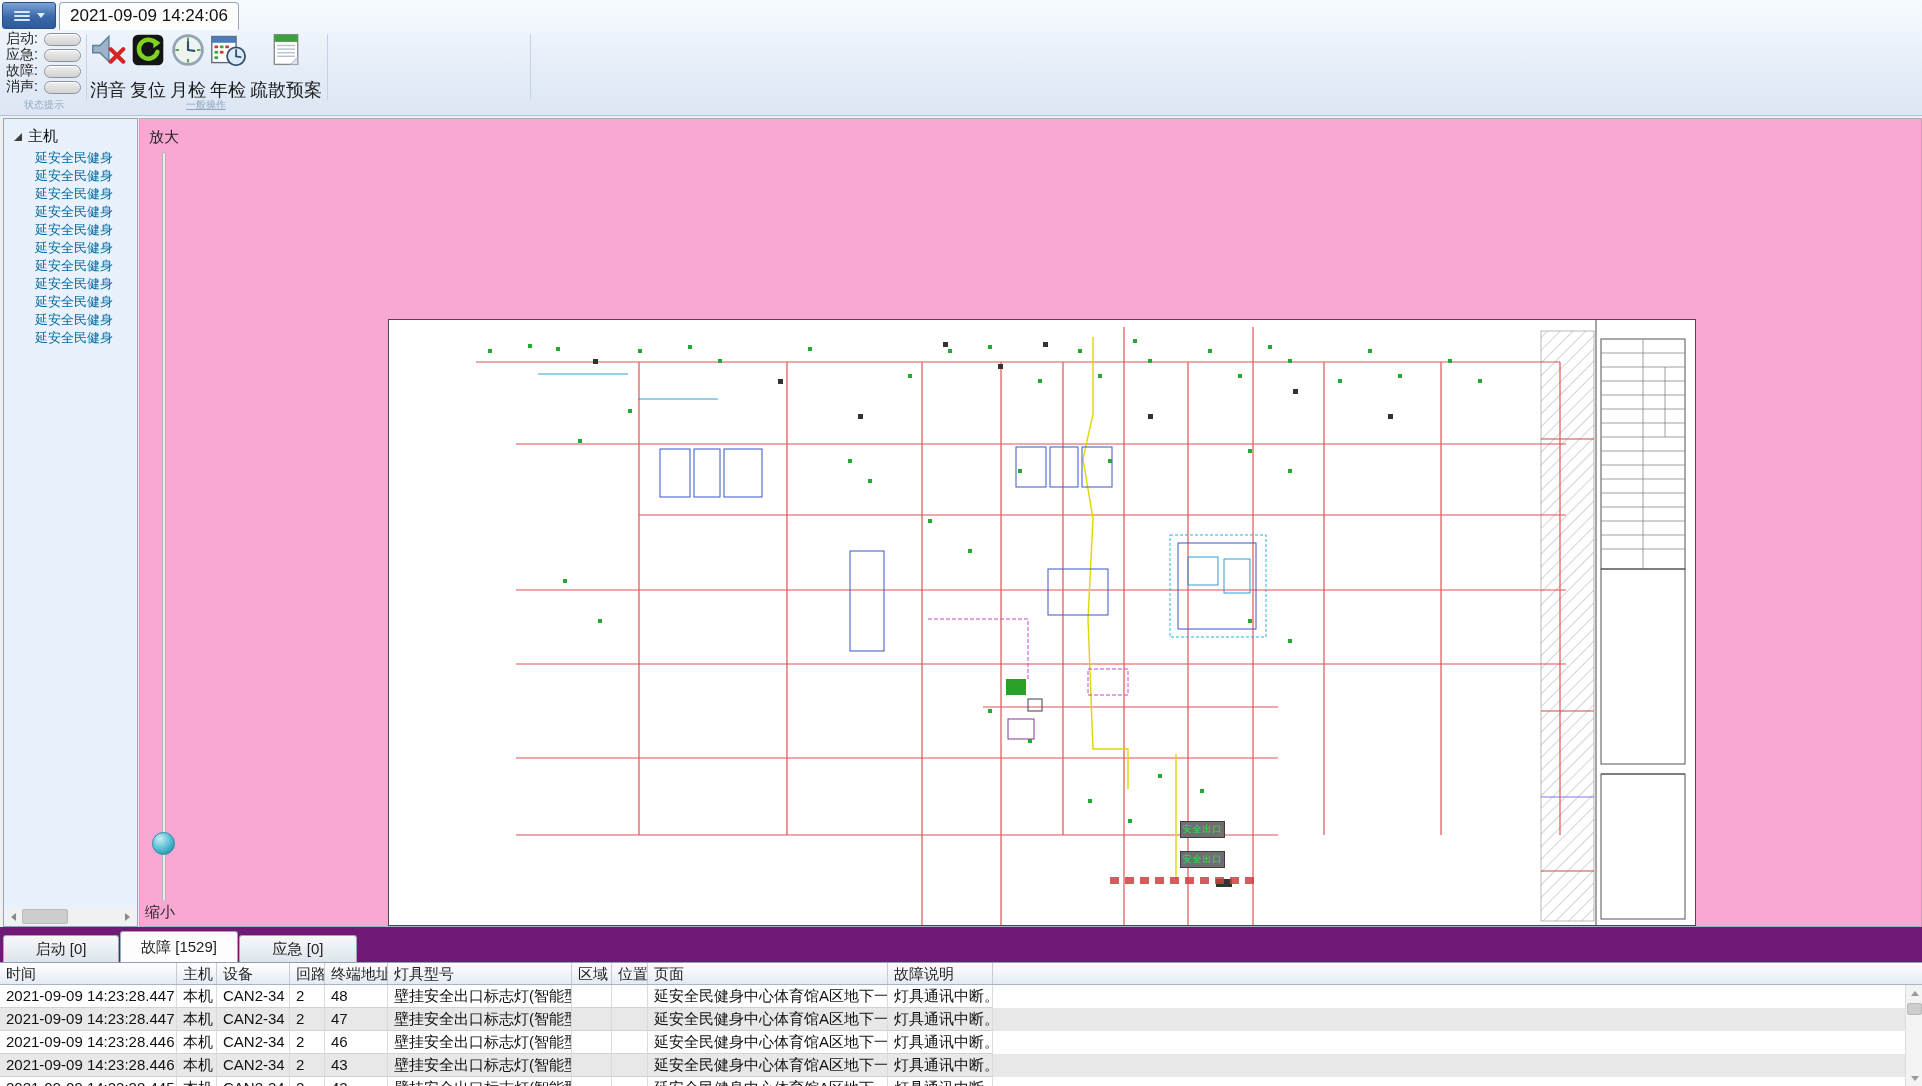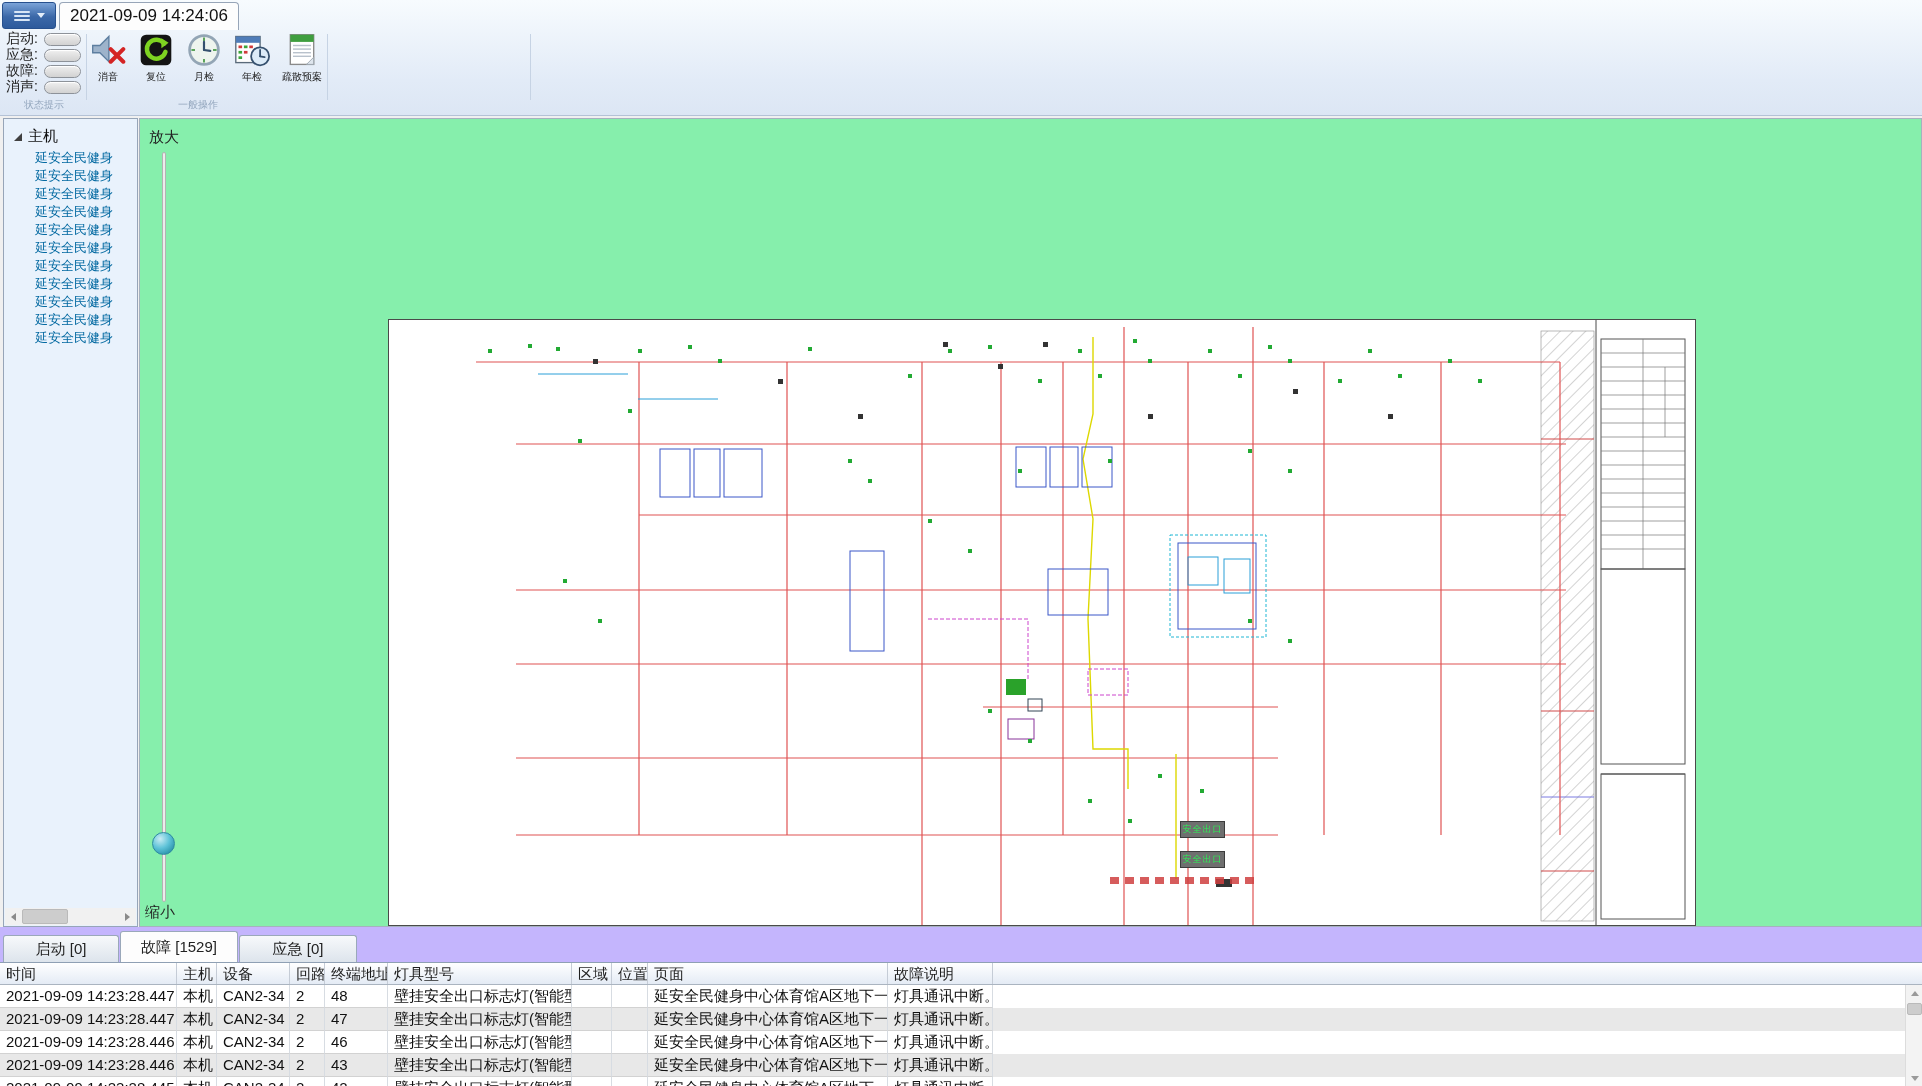--- a/index.html
+++ b/index.html
@@ -28,57 +28,57 @@
   .status-group { position:absolute; left:6px; top:31px; width:78px; }
   .status-row { display:flex; align-items:center; height:16px; margin-bottom:0; }
   .status-row .lbl { font-size:14px; color:#222; width:38px; }
   .pill { width:37px; height:13px; border:1px solid #8d9299; border-radius:7px;
           background:linear-gradient(#efefef,#d2d2d2); box-shadow:inset 0 1px 1px #fff; }
 
   
   .ops-group { position:absolute; left:88px; top:31px; width:236px; display:flex; justify-content:space-between; }
   .rbtn { display:flex; flex-direction:column; align-items:center; padding:1px 2px; border-radius:3px; }
   .rbtn .ic { width:36px; height:36px; display:block; }
-  .rbtn .cap { font-size:10px; color:#1c1c1c; margin-top:2px; white-space:nowrap; }
+  .rbtn .cap { font-size:18px; color:#1c1c1c; margin-top:10px; white-space:nowrap; }
 
   
   .check-group { position:absolute; left:332px; top:33px; width:194px; }
   .check-group .line { font-size:14px; line-height:16.5px; color:#2a35d5; white-space:nowrap; }
 
   
   .tree-panel { position:absolute; left:3px; top:118px; width:135px; height:809px;
             background:#e9f2fc; border:1px solid #97a5b8; overflow:hidden; }
   .tree-root { display:flex; align-items:center; gap:6px; margin:8px 0 3px 10px; font-size:15px; color:#111; }
   .expander { width:0; height:0; border-bottom:8px solid #404040; border-left:8px solid transparent; }
   .tree-items { margin-left:31px; }
   .tree-item { height:18px; line-height:18px; font-size:13px; color:#0369a1; white-space:nowrap; overflow:hidden; width:100px; }
   .hscroll { position:absolute; left:1px; right:1px; bottom:1px; height:17px; background:#f1f1f1; }
   .hs-btn { position:absolute; top:0; width:17px; height:17px; background:#f1f1f1; display:flex; align-items:center; justify-content:center; }
   .hs-btn.left { left:0; } .hs-btn.right { right:0; }
   .tri-l { width:0; height:0; border-top:4px solid transparent; border-bottom:4px solid transparent; border-right:5px solid #8a8a8a; }
   .tri-r { width:0; height:0; border-top:4px solid transparent; border-bottom:4px solid transparent; border-left:5px solid #8a8a8a; }
   .hs-thumb { position:absolute; left:17px; top:1px; width:46px; height:15px; background:#cdcdcd; border:1px solid #bababa; border-radius:2px; }
 
   
-  .main { position:absolute; left:139px; top:118px; width:1783px; height:809px; background:#86efac; border:1px solid #a6b1bf; overflow:hidden; }
+  .main { position:absolute; left:139px; top:118px; width:1783px; height:809px; background:#f9a8d4; border:1px solid #a6b1bf; overflow:hidden; }
   .zoom-in-label  { position:absolute; left:9px;  top:9px;   font-size:15px; color:#222; }
   .zoom-out-label { position:absolute; left:5px;  top:784px; font-size:15px; color:#222; }
   .slider-track { position:absolute; left:22px; top:33px; width:4px; height:750px; background:#ececec; border:1px solid #b3b3b3; border-radius:2px; }
   .slider-thumb { position:absolute; left:12px; top:713px; width:23px; height:23px; border-radius:50%;
             background:radial-gradient(circle at 34% 28%, #c9ecf3, #5fc3d8 45%, #2e96ae 80%, #227c92);
             border:1px solid #2f8ba0; }
   .drawing { position:absolute; left:248px; top:200px; width:1308px; height:607px; }
   .drawing svg { position:absolute; left:0; top:0; }
   .exit-badge { position:absolute; left:792px; width:45px; height:17px; background:#6f6f6f; border:1px solid #3c3c3c;
             color:#2dee55; font-size:9px; font-weight:normal; display:flex; align-items:center; justify-content:center;
             letter-spacing:1px; white-space:nowrap; overflow:hidden; }
   .exit-badge.b1 { top:502px; } .exit-badge.b2 { top:532px; }
 
   
-  .bottom { position:absolute; left:0; top:927px; width:1922px; height:159px; background:#c4b5fd; }
+  .bottom { position:absolute; left:0; top:927px; width:1922px; height:159px; background:#701a75; }
   .tab { position:absolute; font-size:15px; text-align:center; border:1px solid #9aa8ba; border-bottom:none;
          border-radius:3px 3px 0 0; background:linear-gradient(#f7f9fb,#dde4ec); color:#222; }
   .tab.t1 { left:3px;  top:8px; width:116px; height:27px; line-height:26px; }
   .tab.t2 { left:120px; top:4px; width:118px; height:31px; line-height:30px; background:#fdfdfd; z-index:2; }
   .tab.t3 { left:239px; top:8px; width:118px; height:27px; line-height:26px; }
 
   .thead { position:absolute; left:0; top:35px; width:1922px; height:23px;
            background:linear-gradient(#ffffff,#e4ebf5); border-top:1px solid #8fa0b4; border-bottom:1px solid #aab4c0;
            display:flex; }
   .th { font-size:15px; line-height:21px; color:#1f1f1f; padding-left:6px; border-right:1px solid #c5ccd6; overflow:hidden; white-space:nowrap; }
@@ -190,21 +190,21 @@
         <rect x="7" y="3" width="26" height="8" fill="#3f9e3f"></rect>
         <line x1="10" y1="15" x2="30" y2="15" stroke="#b9c2cc" stroke-width="1.6"></line>
         <line x1="10" y1="19" x2="30" y2="19" stroke="#b9c2cc" stroke-width="1.6"></line>
         <line x1="10" y1="23" x2="30" y2="23" stroke="#b9c2cc" stroke-width="1.6"></line>
         <line x1="10" y1="27" x2="30" y2="27" stroke="#b9c2cc" stroke-width="1.6"></line>
         <polygon points="33,28 33,36 25,36" fill="#dfe6ee" stroke="#9aa4ae" stroke-width="1"></polygon>
       </svg>
       <span class="cap">疏散预案</span>
     </div>
   </div>
-  <div class="grp-label" style="left:80px;width:236px;">一般操作</div>
+  <div class="grp-label" style="left:88px;width:236px;text-decoration:underline;">一般操作</div>
   <div class="vsep" style="left:327px;"></div>
 
   <div class="grp-label" style="left:332px;width:194px;margin-top:24px;">自检周期</div>
   <div class="vsep" style="left:530px;"></div>
 </div>
 
 <div class="tree-panel">
   <div class="tree-root">
     <span class="expander"></span>
     <span>主机</span>

